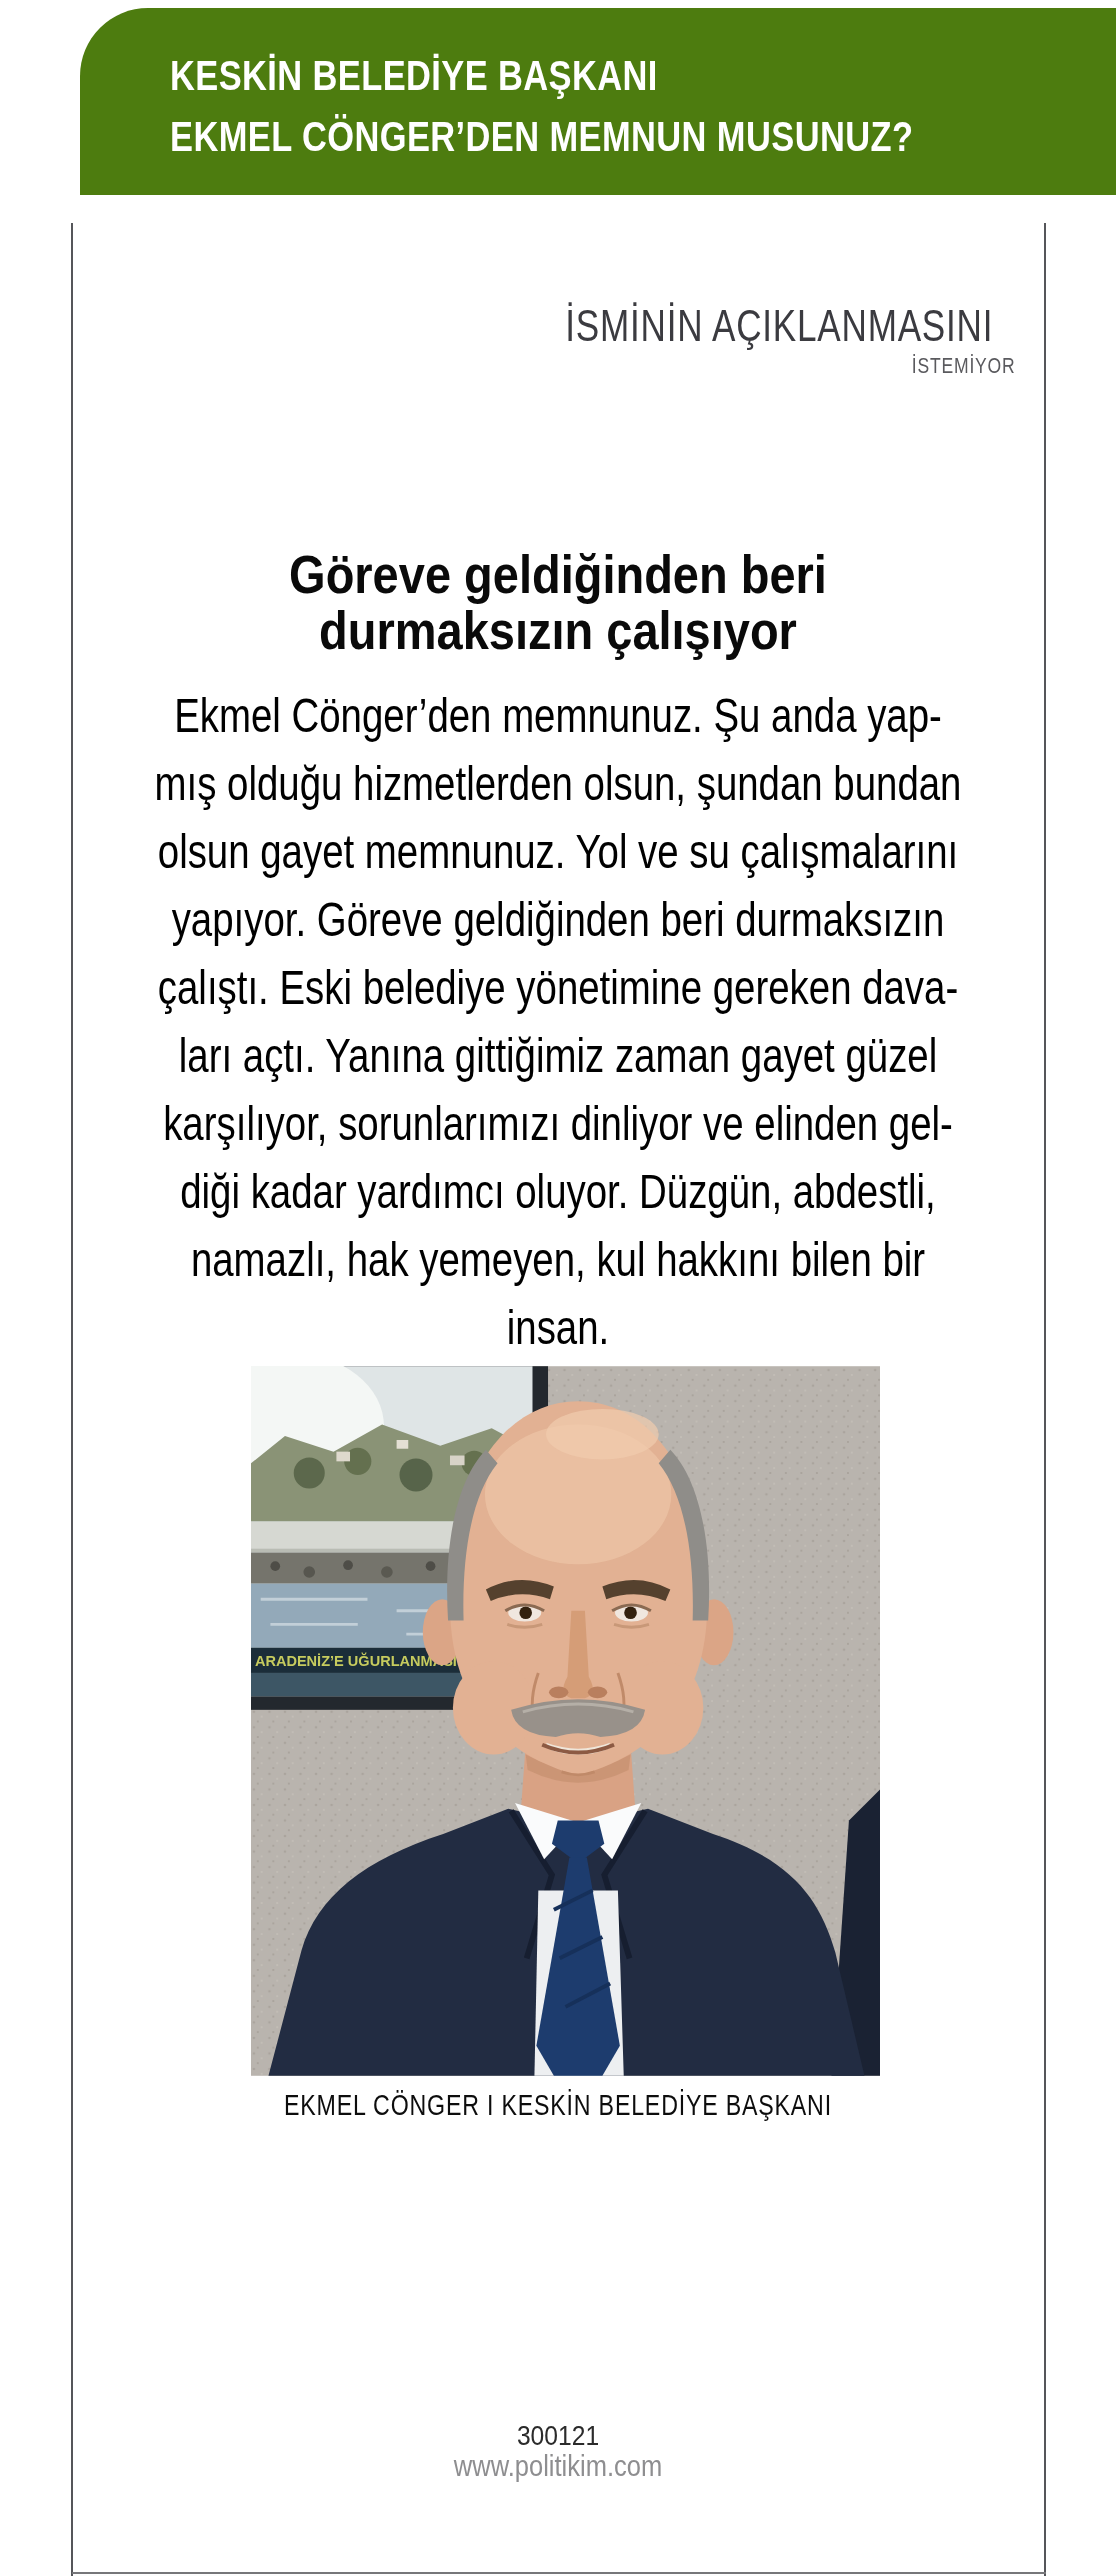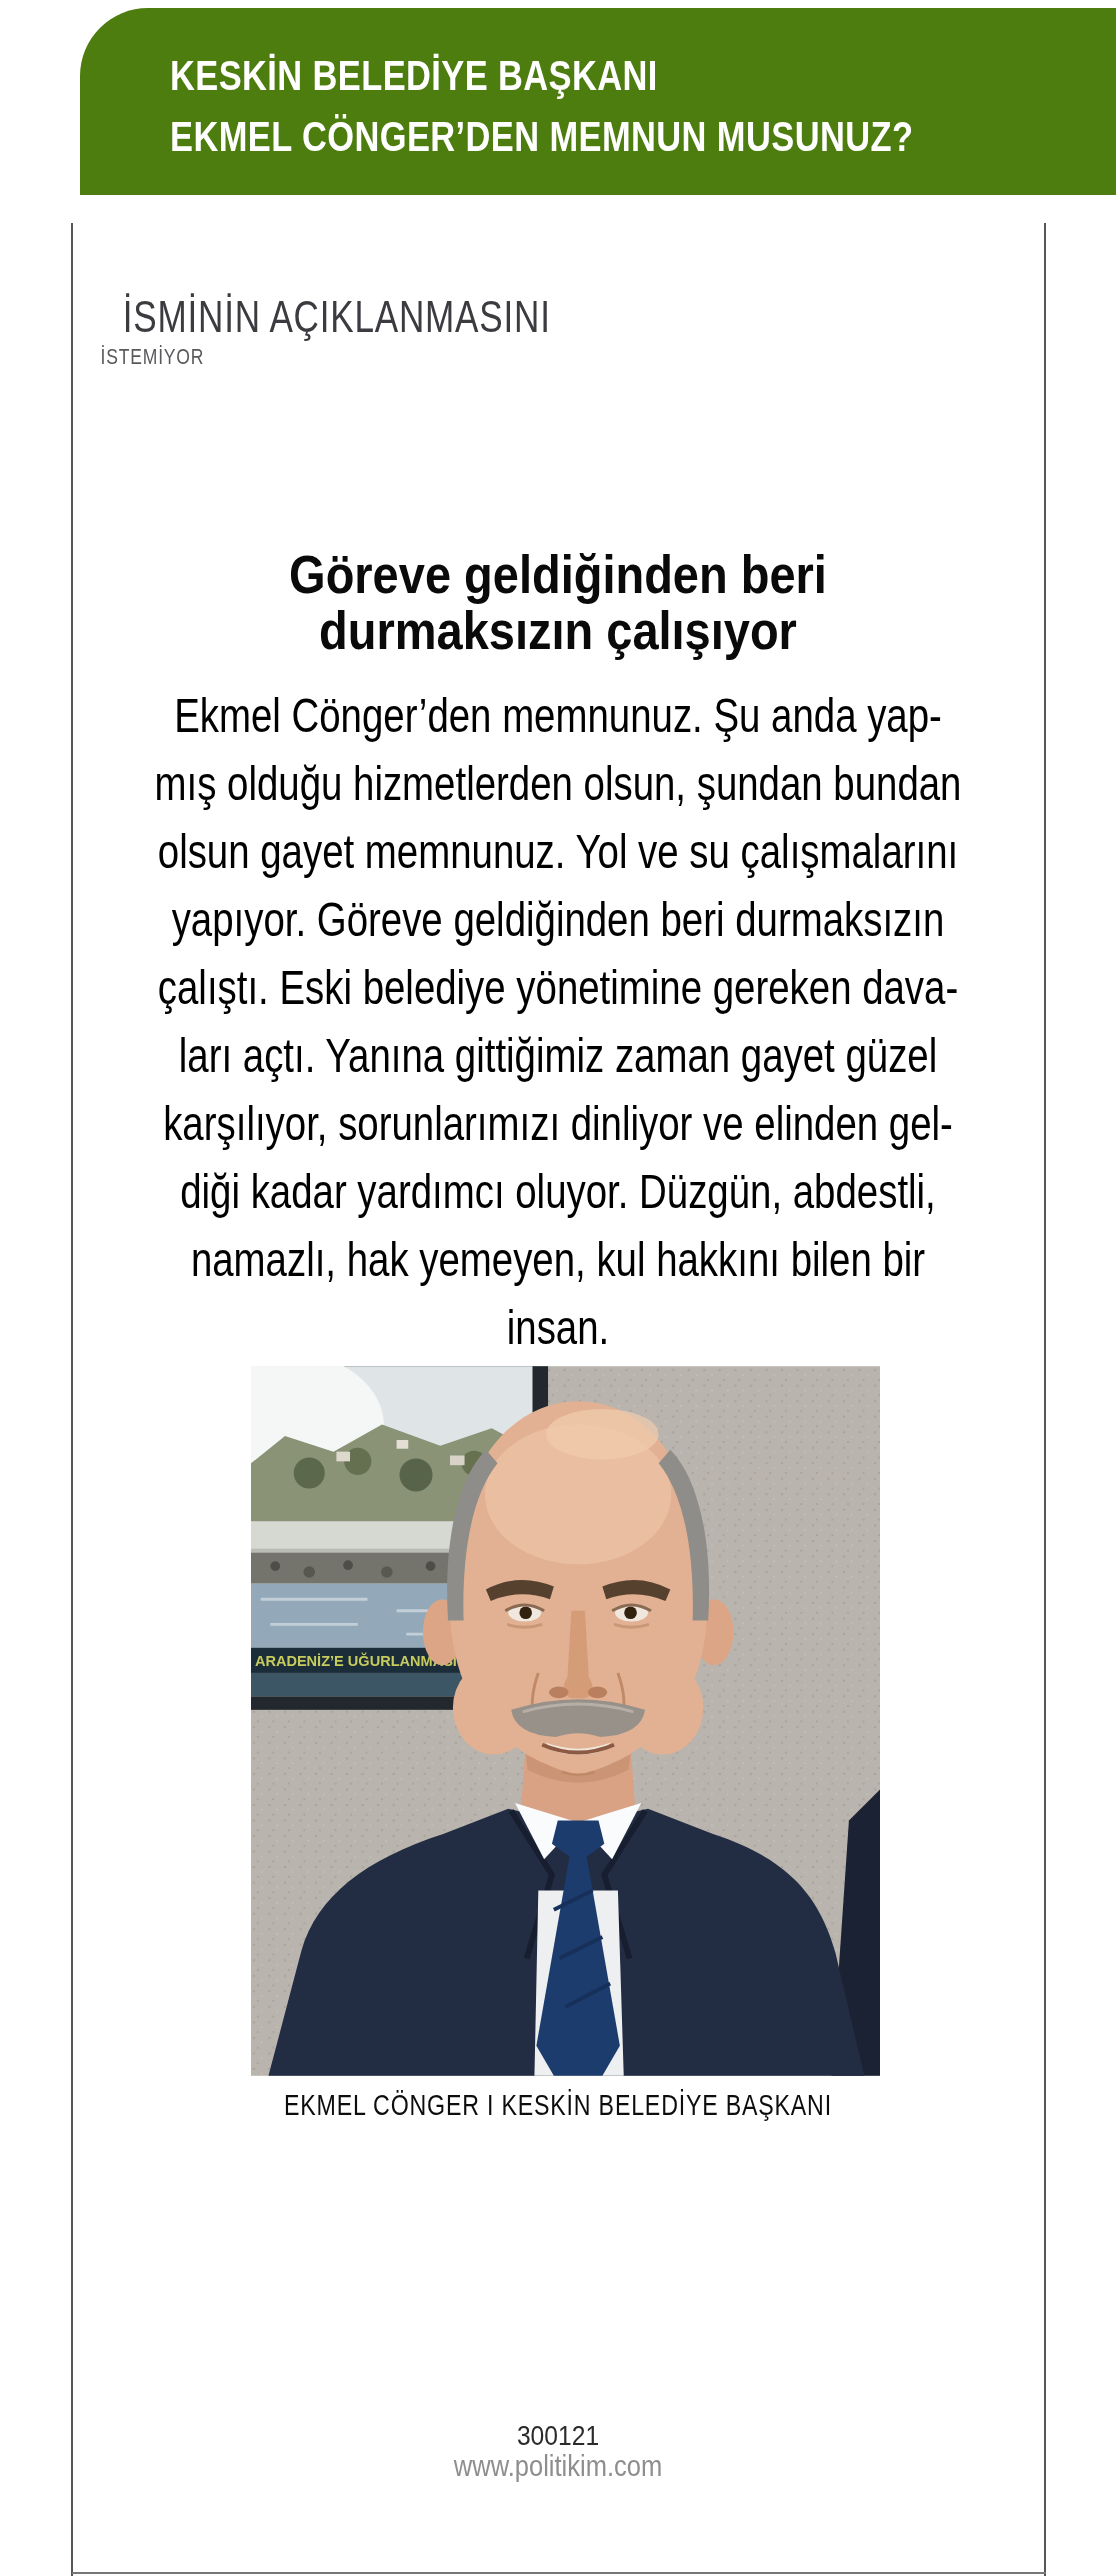--- a/index.html
+++ b/index.html
@@ -17,21 +17,21 @@
     color:#ffffff;font-weight:bold;font-size:42px;line-height:61px;
     letter-spacing:0.5px;white-space:nowrap;
     transform:scaleX(.82);transform-origin:left top;
   }
   
   .vline{position:absolute;top:223px;width:1.9px;height:2353px;background:#55565a;}
   .vline.left{left:71px;}
   .vline.right{left:1044px;}
   .bottom-line{position:absolute;left:72px;top:2572px;width:974px;height:1.9px;background:#77777a;}
   
-  .respondent{position:absolute;left:0;top:291px;width:1116px;text-align:left;}
+  .respondent{position:absolute;left:0;top:300px;width:1116px;text-align:right;}
   .respondent-title{
     font-size:45px;font-weight:300;color:#3b3b40;letter-spacing:1px;white-space:nowrap;
     transform:scaleX(.78);transform-origin:center top;
   }
   .respondent-sub{
     margin-top:1.9px;font-size:21.4px;font-weight:300;color:#5a5a5e;letter-spacing:1px;white-space:nowrap;
     transform:scaleX(.82);transform-origin:center top;
   }
   
   .headline{

